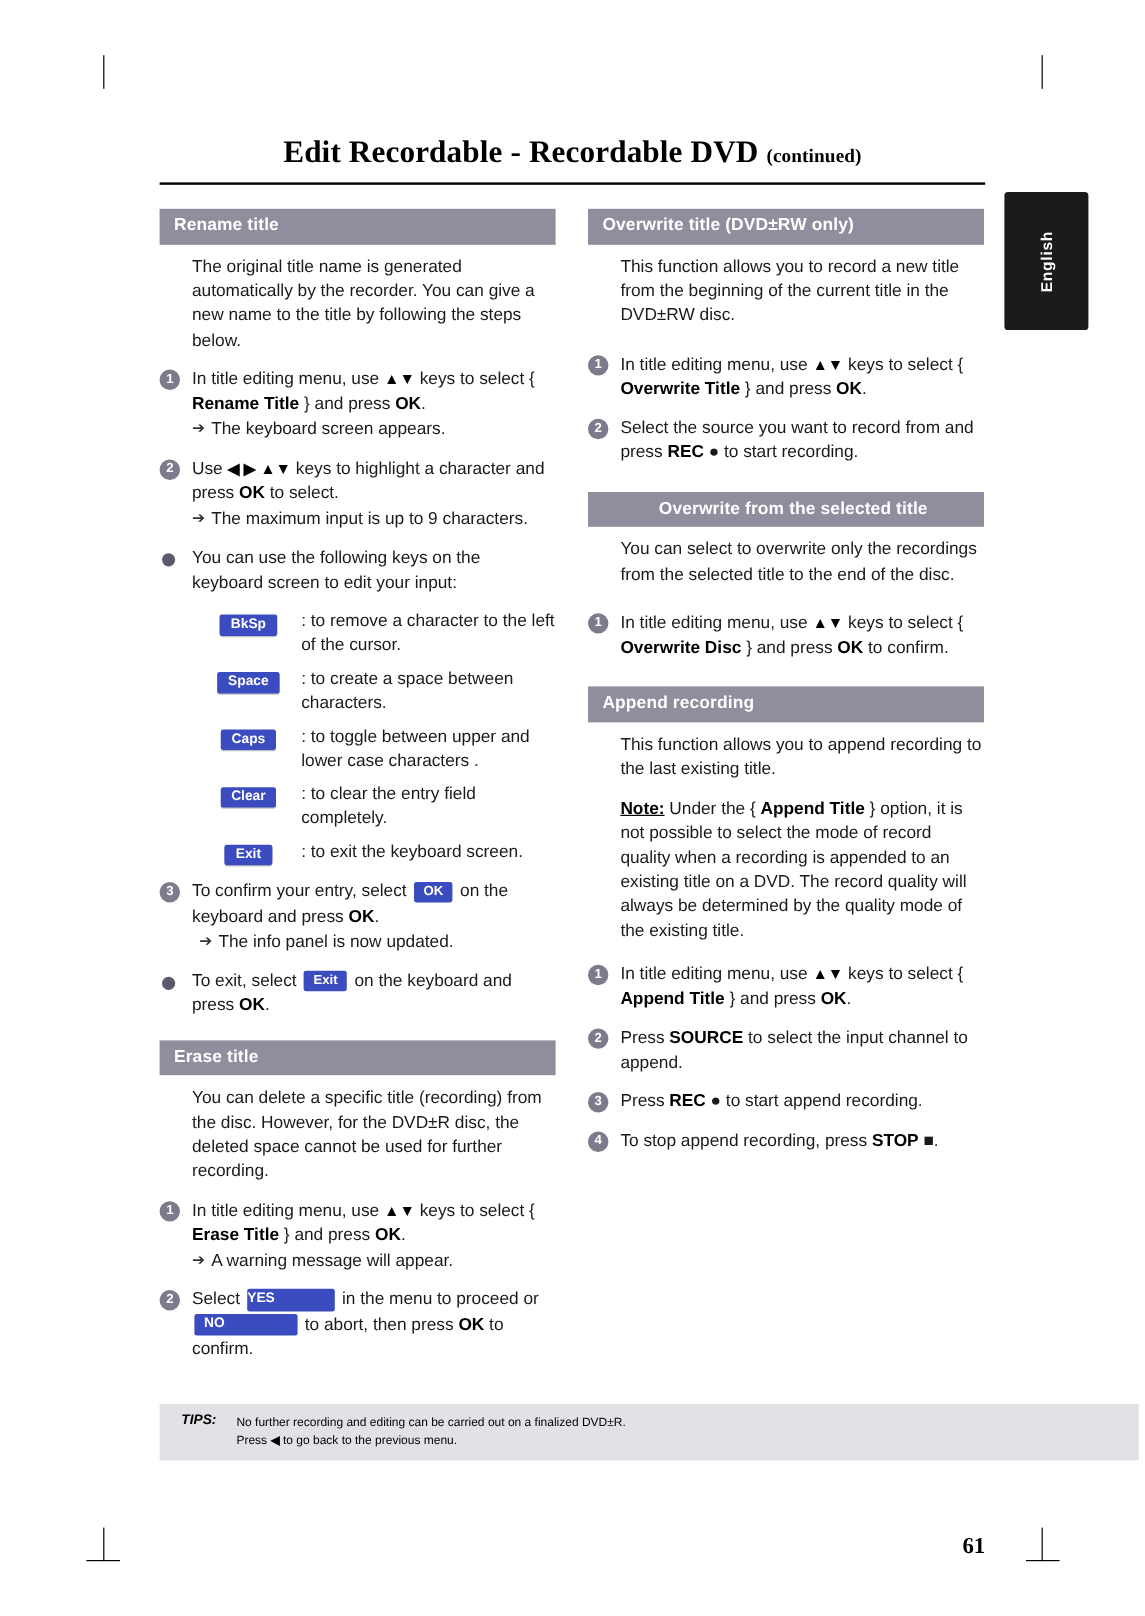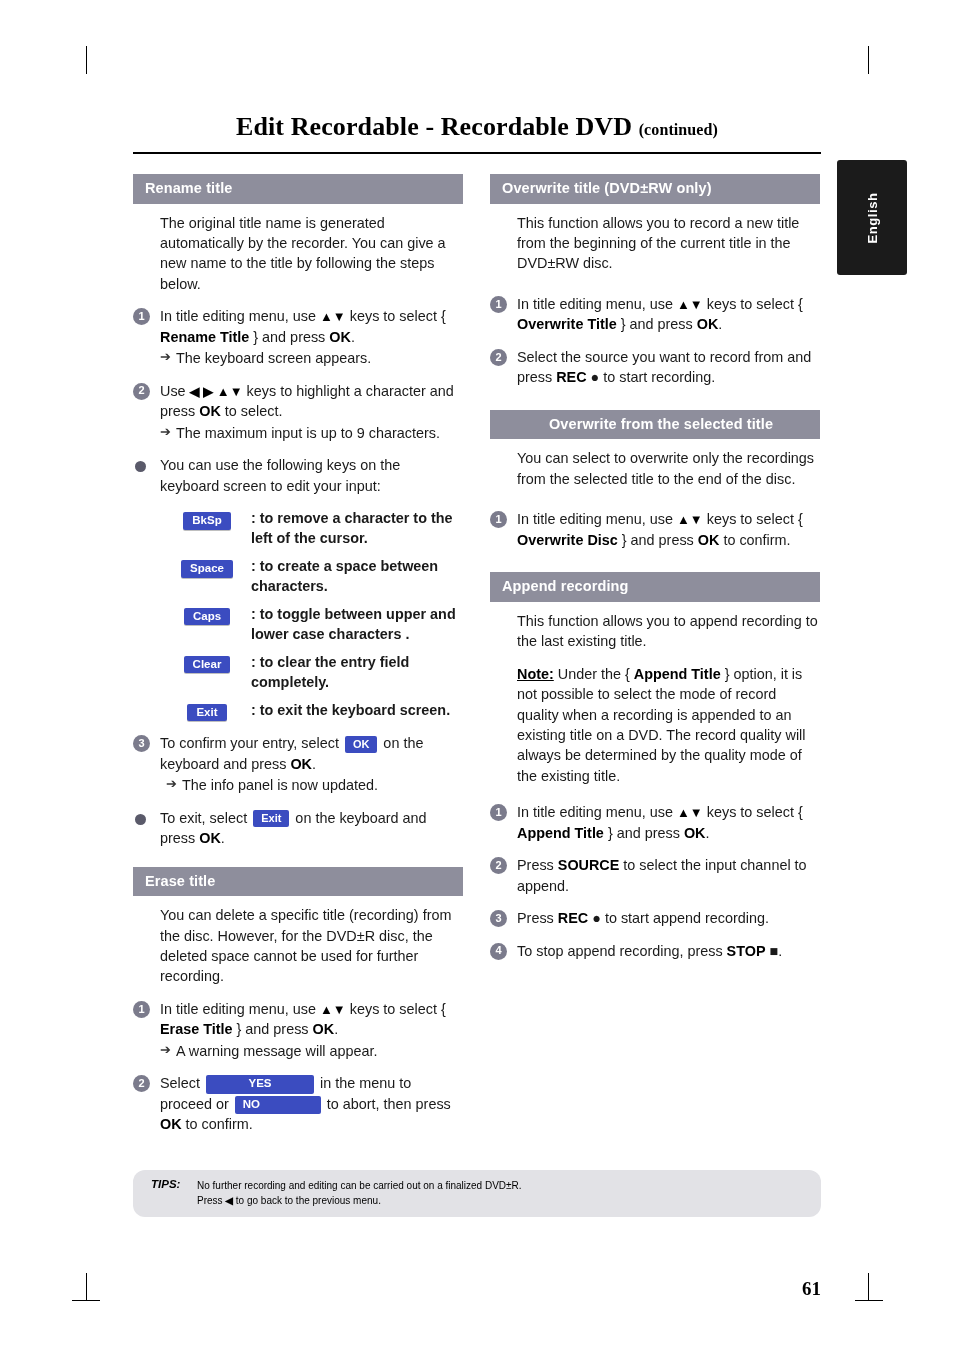--- a/index.html
+++ b/index.html
@@ -66,41 +66,40 @@
 
   
   .keytable{margin:2px 0 12px 40px;}
   .keyrow{display:flex;margin-bottom:7px;}
   .keycell{width:68px;flex:0 0 68px;text-align:center;padding-top:1px;}
   .chip{
     display:inline-block;background:#3b4cc0;color:#fff;border-radius:2px;
     font-size:11.5px;font-weight:bold;padding:2px 9px 3px;line-height:1.1;
     box-shadow:0 1px 0 rgba(0,0,0,.25);
   }
-  .desc{padding-left:10px;flex:1;font-weight:bold;}
+  .desc{padding-left:10px;flex:1;}
 
   .chip-inline{
     display:inline-block;background:#3b4cc0;color:#fff;border-radius:2px;
     font-size:11px;font-weight:bold;padding:2px 8px 3px;line-height:1.1;
     vertical-align:middle;margin:0 2px;
   }
   .chip-wide{
     display:inline-block;background:#3b4cc0;color:#fff;border-radius:2px;
     font-size:11.5px;font-weight:bold;padding:2px 0 3px;line-height:1.15;
-    width:108px;text-align:center;vertical-align:middle;margin:0 2px;
+    width:73px;vertical-align:middle;margin:0 2px;
   }
   .chip-wide.no{text-align:left;padding-left:8px;width:78px;}
 
   .note u{text-decoration:underline;}
 
   
   .tips{
-    position:absolute;left:133px;top:1170px;width:688px;background:#e2e2e6;
+    position:absolute;left:133px;top:1170px;width:816px;background:#e2e2e6;
     padding:8px 0 9px 0;
-    border-radius:12px;
   }
   .tips .ti{
     position:absolute;left:18px;top:8px;font-style:italic;font-weight:bold;font-size:11.5px;
   }
   .tips .tl{margin-left:64px;font-size:10px;line-height:1.5;}
 
   .pageno{
     position:absolute;right:133px;top:1278px;font-family:"Liberation Serif", serif;
     font-size:19px;font-weight:bold;
   }

